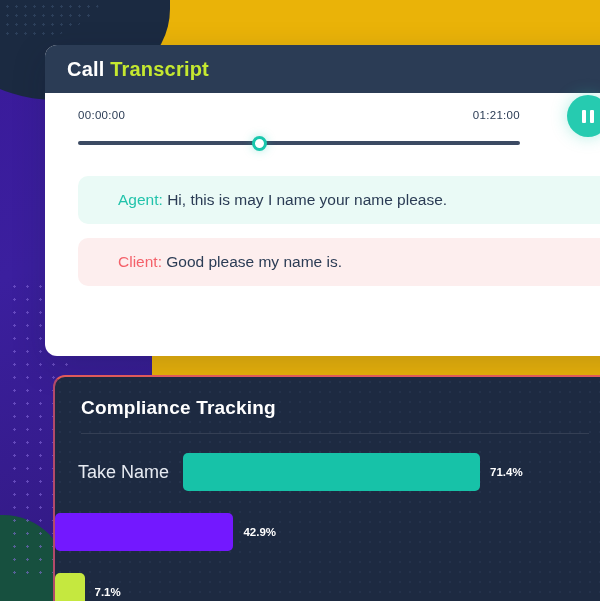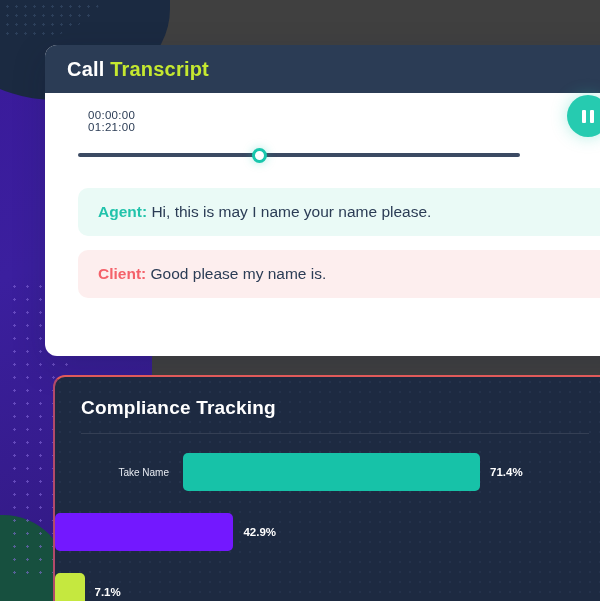--- a/index.html
+++ b/index.html
@@ -12,21 +12,21 @@
     overflow: hidden;
     font-family: "Liberation Sans", sans-serif;
     background: #ffffff;
   }
 
   #stage {
     position: relative;
     width: 600px;
     height: 601px;
     overflow: hidden;
-    background: #404040;
+    background: #eab308;
   }
 
   
   .bg-dark-blob {
     position: absolute;
     left: -60px;
     top: -70px;
     width: 230px;
     height: 170px;
     background: #1b2a41;
@@ -103,25 +103,24 @@
   }
 
   .player {
     padding: 16px 0 0 0;
     position: relative;
   }
   .time-row {
     display: flex;
     justify-content: space-between;
     width: 442px;
-    margin-left: 43px;
+    margin-left: 33px;
     font-size: 11.5px;
     color: #2b3c55;
     letter-spacing: 0.3px;
-    flex-direction: column;
   }
   .track-row {
     position: relative;
     width: 442px;
     margin: 11px 0 0 33px;
     height: 22px;
   }
   .track {
     position: absolute;
     top: 9px;
@@ -174,21 +173,21 @@
   .line {
     border-radius: 10px;
     padding: 15px 20px;
     font-size: 15.5px;
     margin-bottom: 14px;
     white-space: nowrap;
     overflow: hidden;
   }
   .line.agent { background: #eafaf6; }
   .line.client { background: #fdeeee; }
-  .speaker { font-weight: bold; }
+  .speaker { font-weight: normal; margin-left: 20px; }
   .line.agent .speaker { color: #22c3ab; }
   .line.client .speaker { color: #f4616a; }
   .utter { color: #2b3c55; }
 
   
   .compliance-card {
     position: absolute;
     left: 53px;
     top: 375px;
     width: 560px;
@@ -228,21 +227,21 @@
   .bar-row {
     display: flex;
     align-items: center;
     height: 48px;
     margin-bottom: 12px;
   }
   .bar-label {
     width: 114px;
     text-align: right;
     padding-right: 14px;
-    font-size: 10px;
+    font-size: 18px;
     color: #e7ebf2;
     white-space: nowrap;
   }
   .bar {
     height: 38px;
     border-radius: 5px;
   }
   .bar-value {
     margin-left: 10px;
     font-size: 11.5px;

